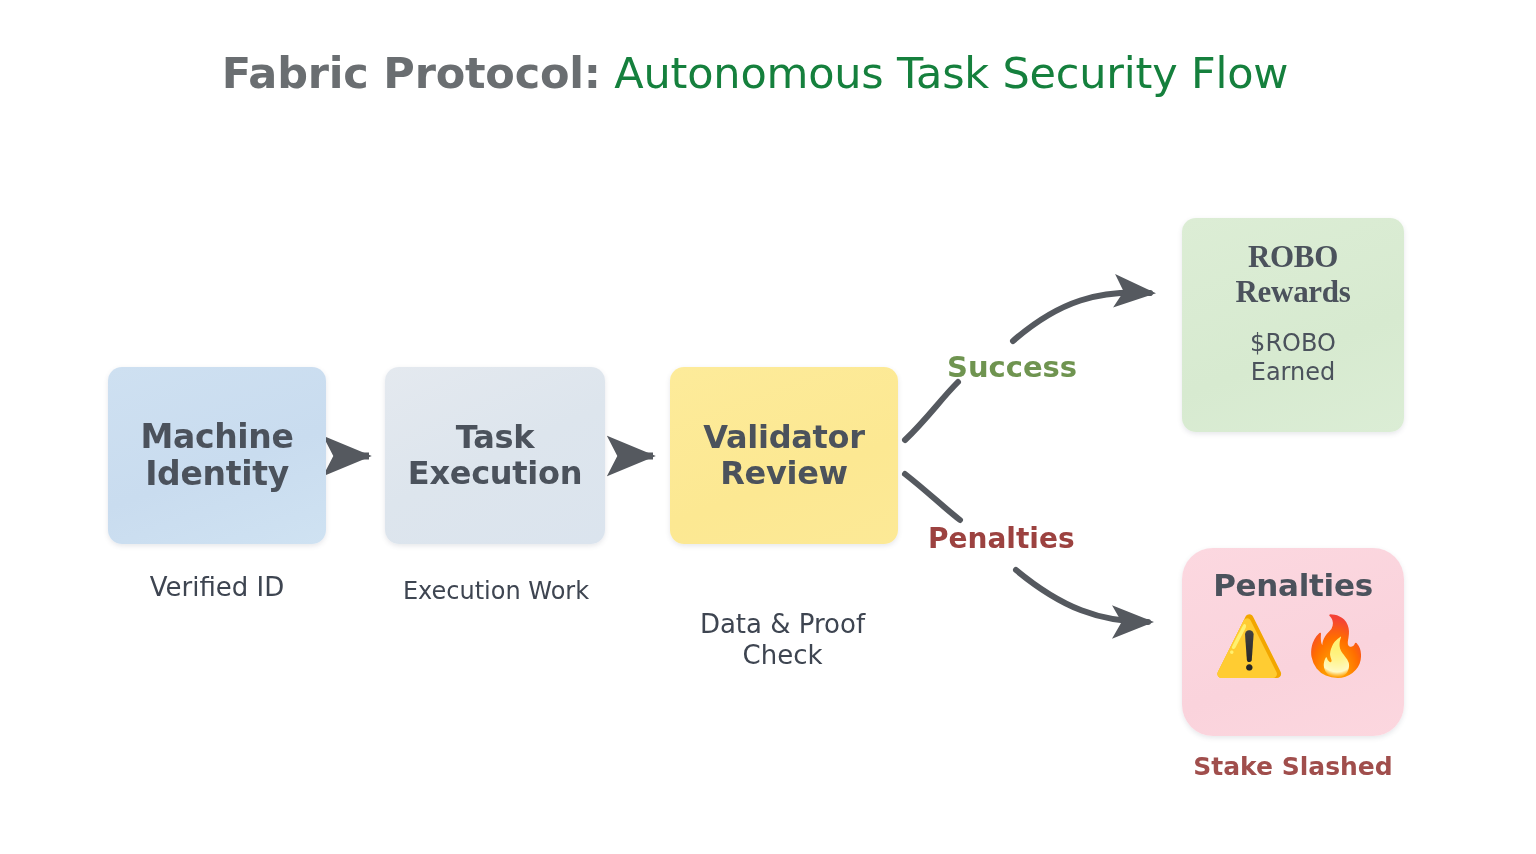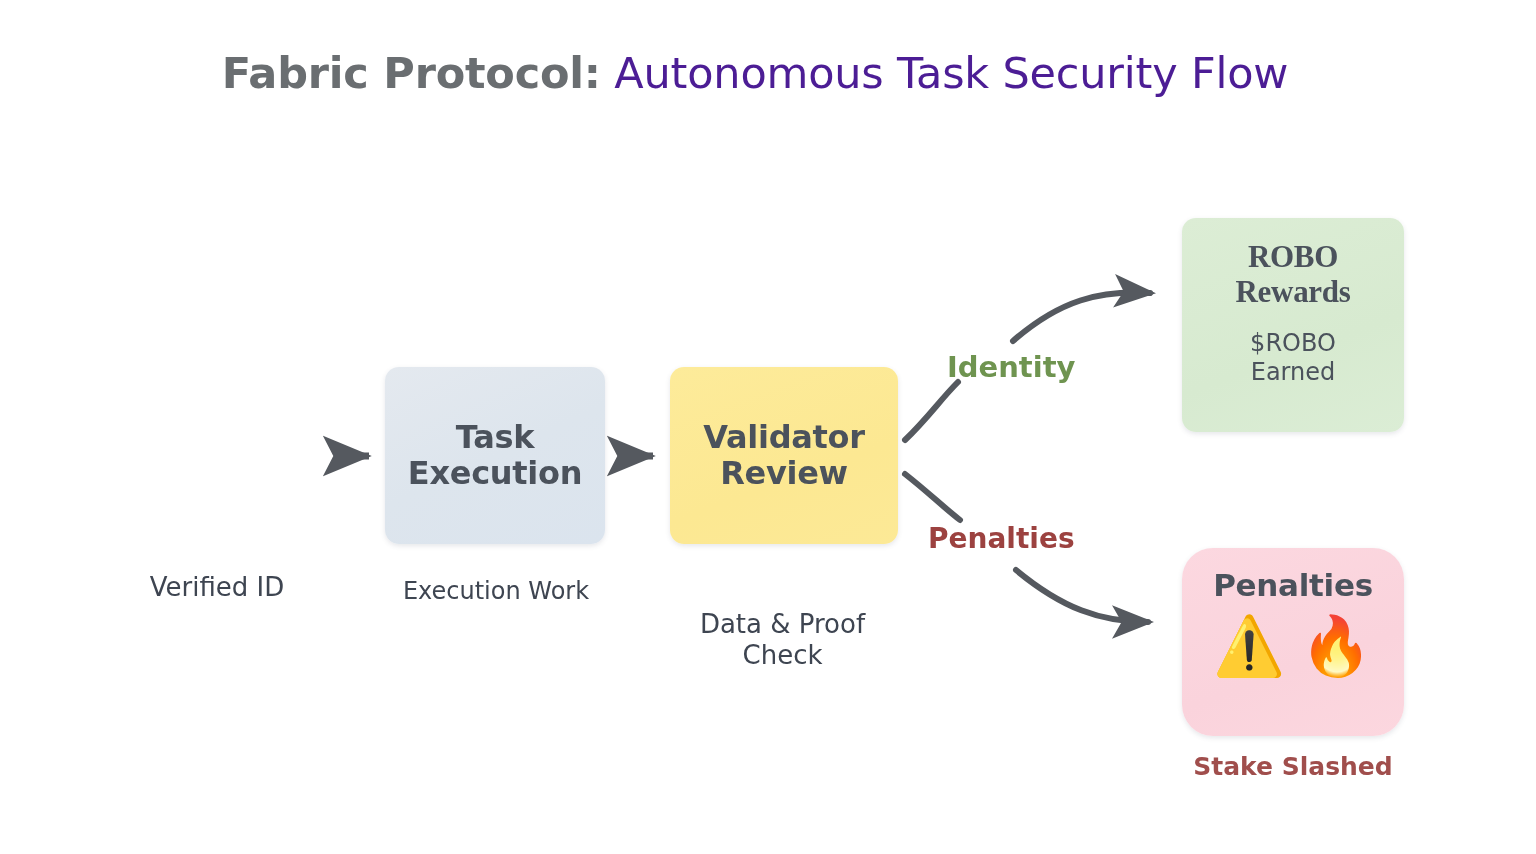--- a/index.html
+++ b/index.html
@@ -27,21 +27,21 @@
     left: 0;
     top: 48px;
     width: 1510px;
     text-align: center;
     font-size: 43px;
     color: #6e7275;
     letter-spacing: -0.2px;
     white-space: nowrap;
   }
   .title .strong { font-weight: 700; color: #6a6e71; }
-  .title .light  { font-weight: 400; color: #4c1d95; }
+  .title .light  { font-weight: 400; color: #15803d; }
 
   
   .node {
     position: absolute;
     border-radius: 14px;
     box-sizing: border-box;
     display: flex;
     flex-direction: column;
     align-items: center;
     justify-content: center;
@@ -180,33 +180,36 @@
       <path d="M905,440 C928,418 940,400 958,382" fill="none" stroke="#55595f" stroke-width="6" stroke-linecap="round"></path>
       <path d="M1013,341 C1060,300 1100,290 1150,293" fill="none" stroke="#55595f" stroke-width="6" stroke-linecap="round" marker-end="url(#ah2)"></path>
     </g>
 
     <g>
       <path d="M905,474 C928,492 942,506 960,520" fill="none" stroke="#55595f" stroke-width="6" stroke-linecap="round"></path>
       <path d="M1016,570 C1062,608 1100,622 1148,622" fill="none" stroke="#55595f" stroke-width="6" stroke-linecap="round" marker-end="url(#ah2)"></path>
     </g>
   </svg>
 
+  <div class="node" id="box-machine-identity">
+    <div class="node-title">Machine<br>Identity</div>
+  </div>
   <div class="caption" id="caption-machine-identity">Verified ID</div>
 
   <div class="node" id="box-task-execution">
     <div class="node-title">Task<br>Execution</div>
   </div>
   <div class="caption" id="caption-task-execution">Execution Work</div>
 
   <div class="node" id="box-validator-review">
     <div class="node-title">Validator<br>Review</div>
   </div>
   <div class="caption" id="caption-validator-review">Data &amp; Proof<br>Check</div>
 
-  <div class="edge-label" id="label-success">Identity</div>
+  <div class="edge-label" id="label-success">Success</div>
 
   <div class="edge-label" id="label-challenge">Penalties</div>
 
   <div class="node" id="box-robo-rewards">
     <div class="node-title">ROBO<br>Rewards</div>
     <div class="node-sub">$ROBO<br>Earned</div>
   </div>
 
   <div class="node" id="box-penalties">
     <div class="node-title">Penalties</div>

